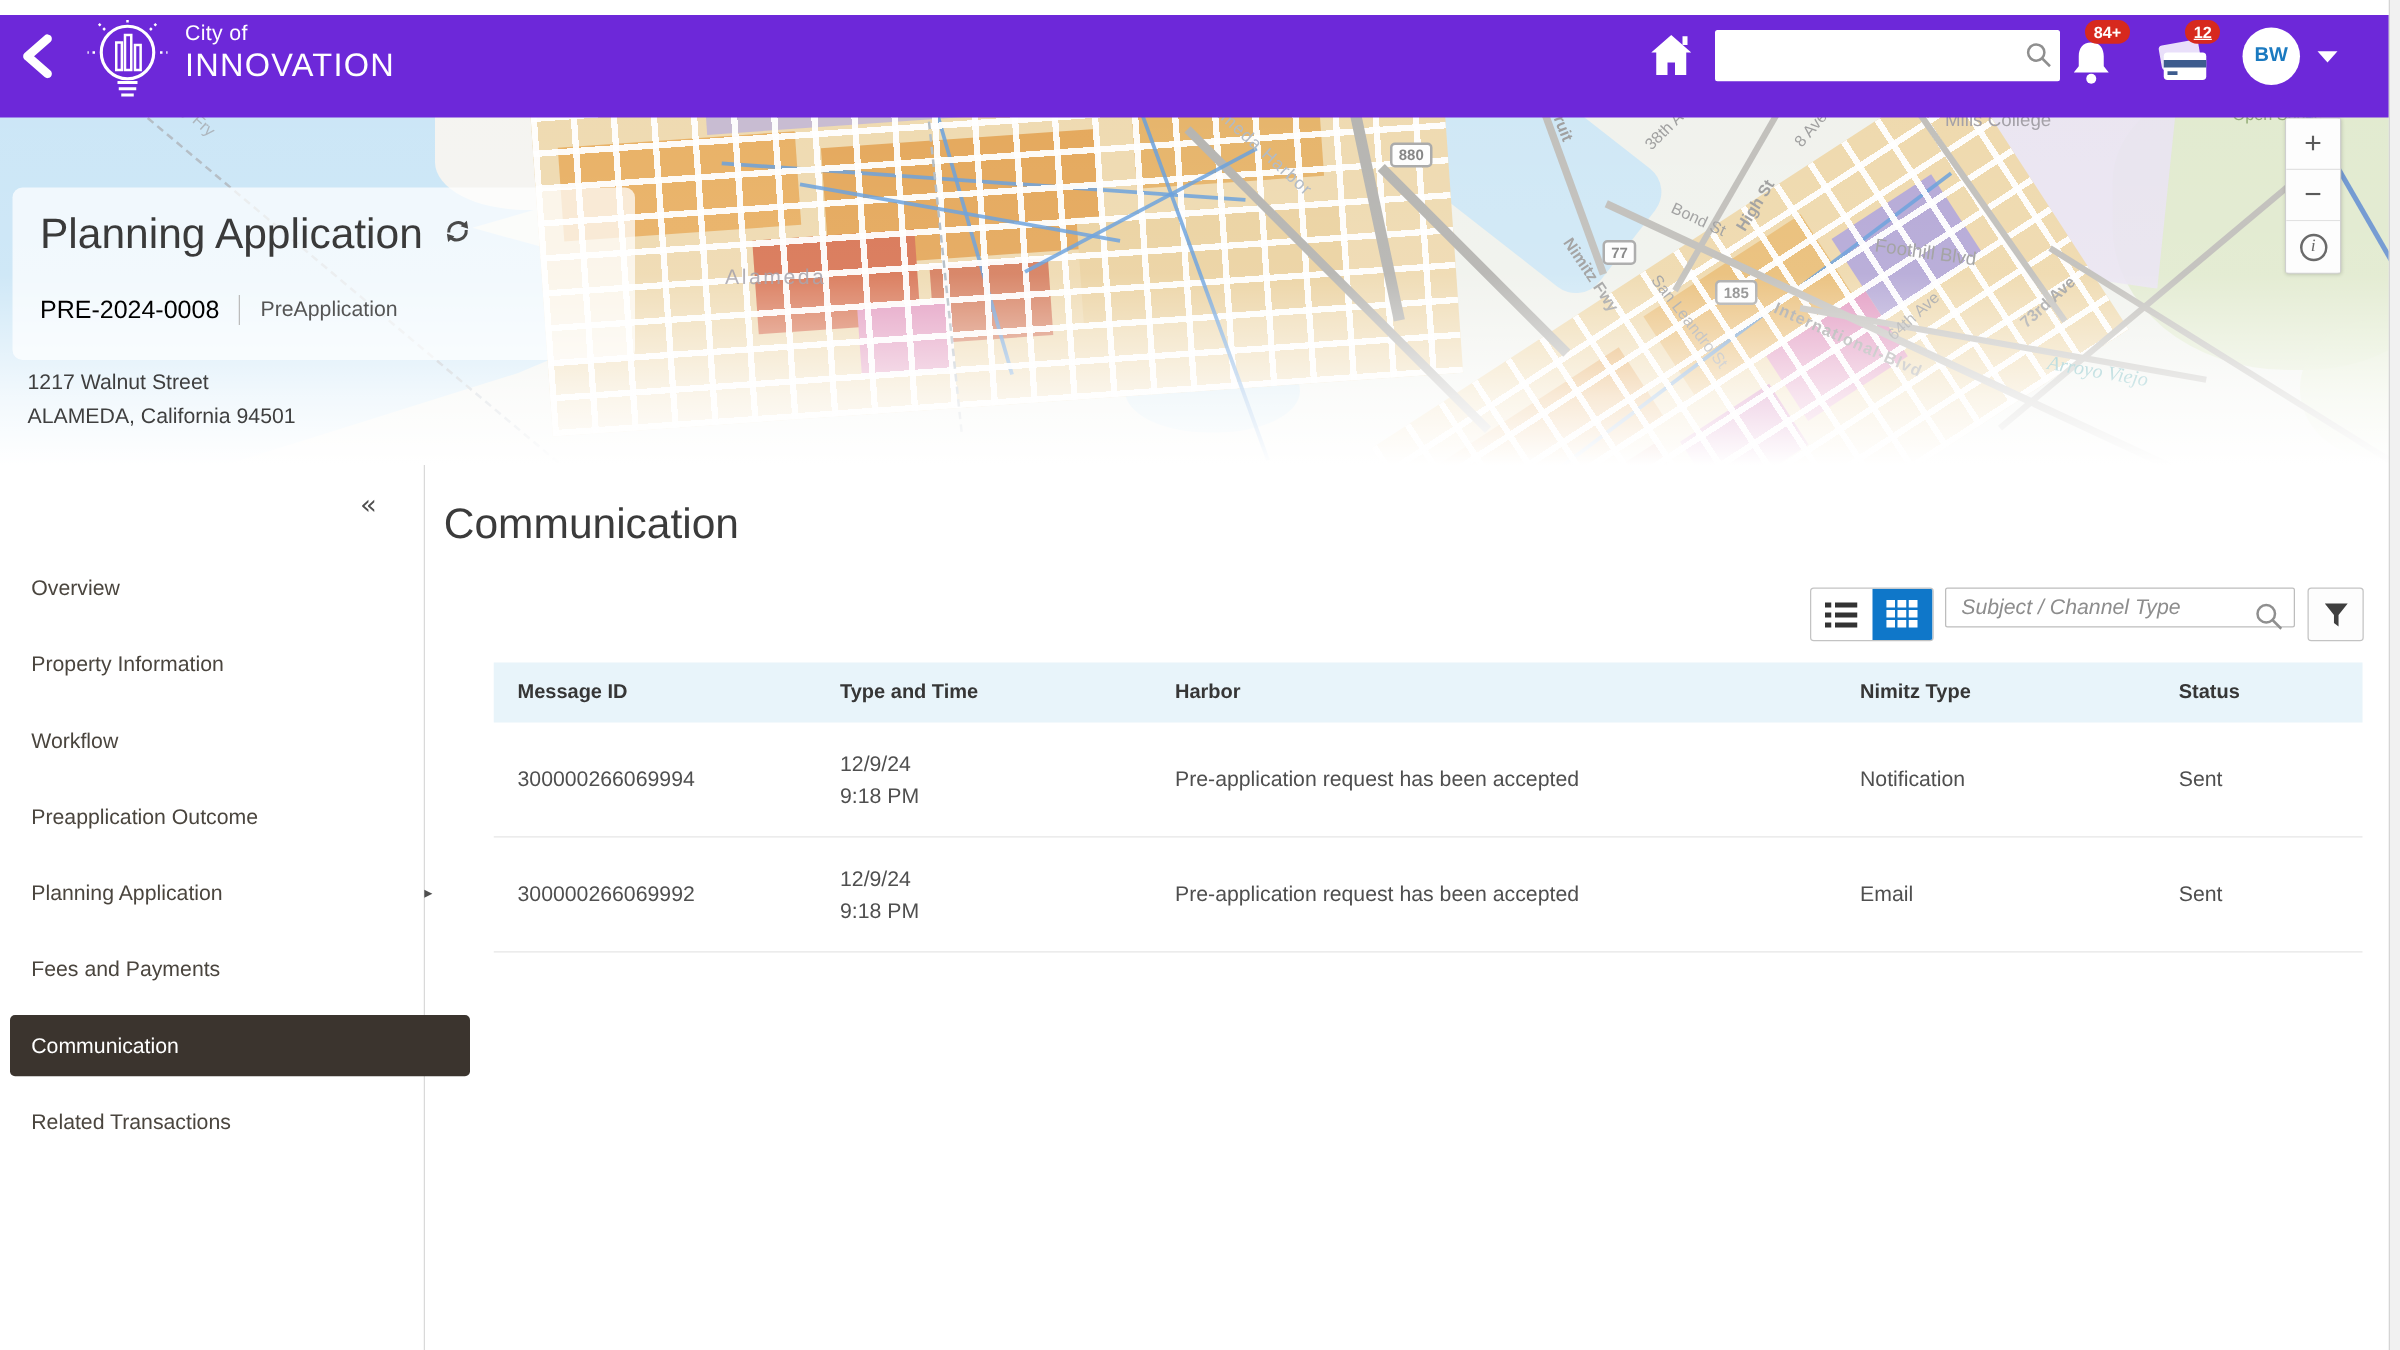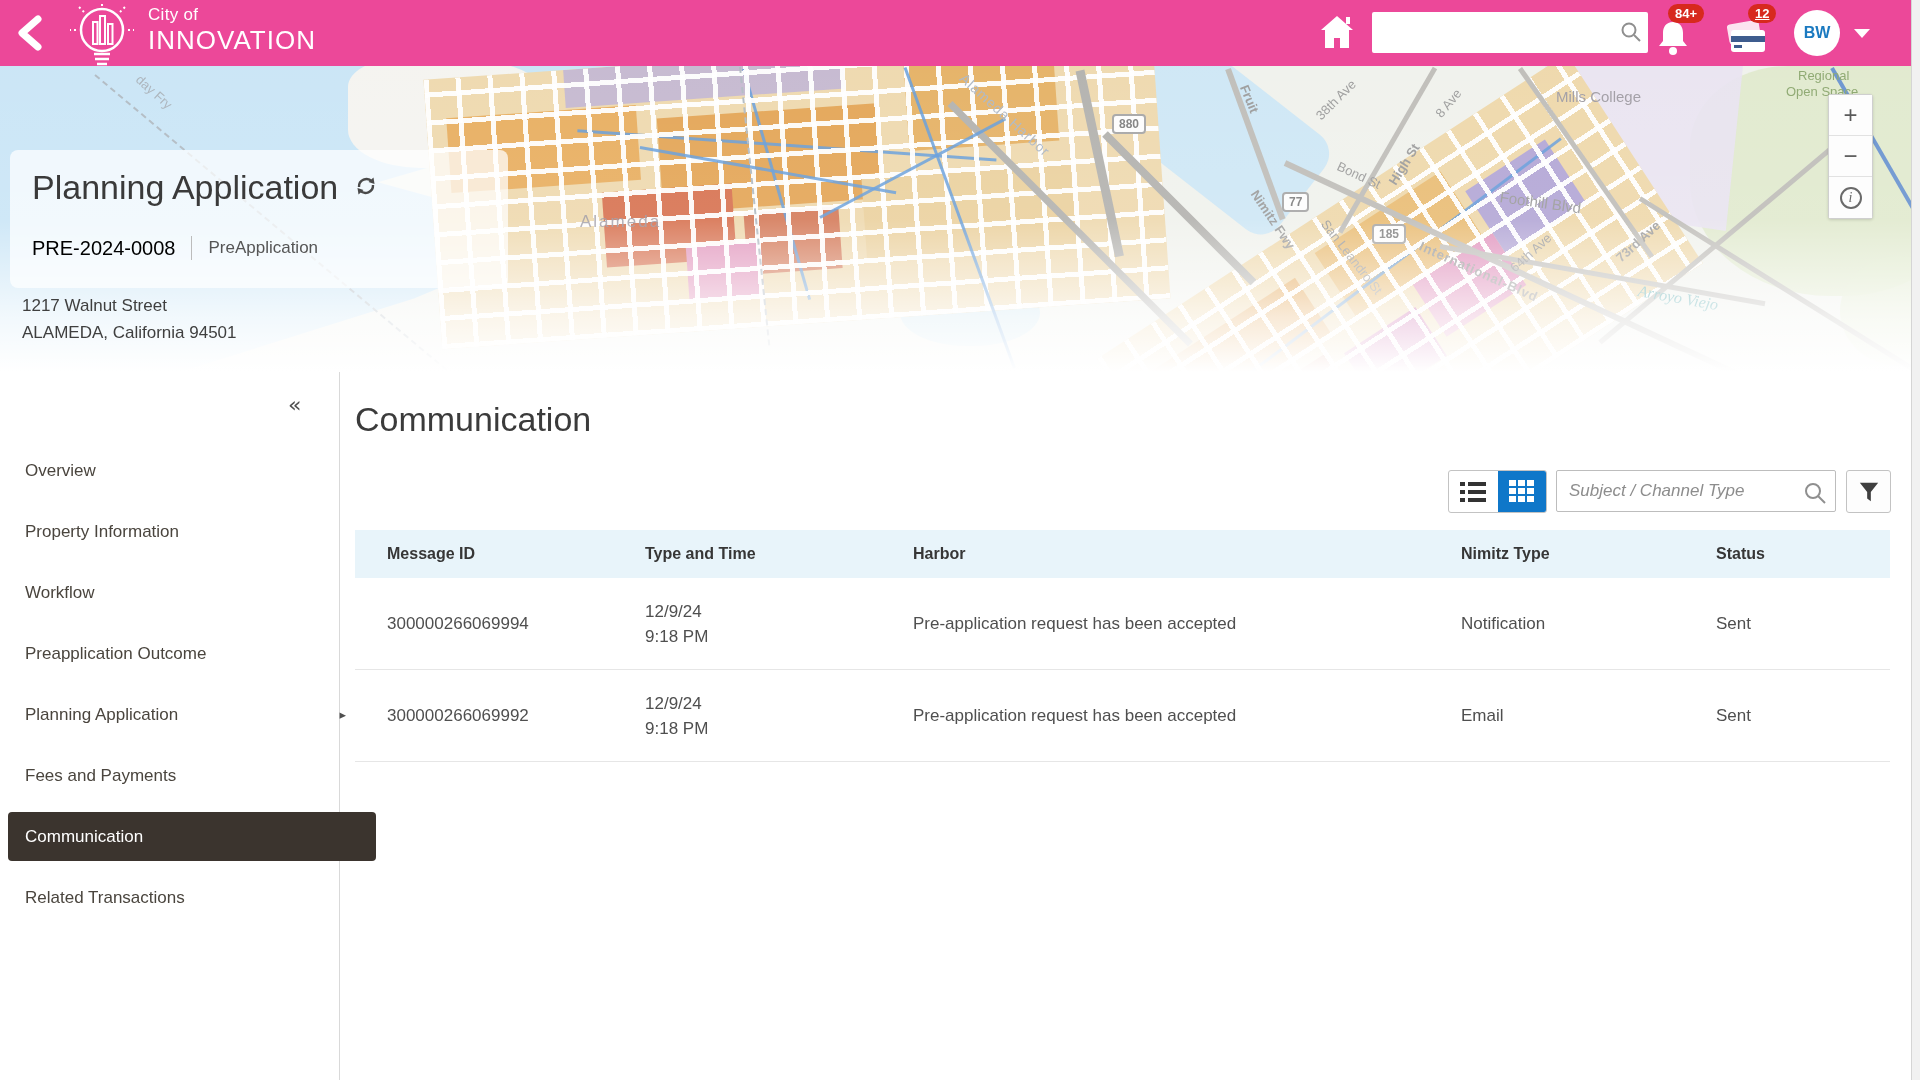--- a/index.html
+++ b/index.html
@@ -1,21 +1,21 @@
 <!DOCTYPE html>
 <html><head>
 <meta charset="utf-8">
 <style>
   * { margin:0; padding:0; box-sizing:border-box; }
   html,body { width:1920px; height:1080px; overflow:hidden; background:#fff;
               font-family:"Liberation Sans", sans-serif; }
   .glyph { font-family:"DejaVu Sans", sans-serif; }
 
   
-  .topbar { position:absolute; left:0; top:0; width:1920px; height:66px; background:#ec4899; z-index:30; }
+  .topbar { position:absolute; left:0; top:12px; width:1920px; height:82px; background:#6d28d9; z-index:30; }
   .back-btn { position:absolute; left:14px; top:14px; width:30px; height:38px; cursor:pointer; }
   .logo-bulb { position:absolute; left:64px; top:2px; }
   .logo-text { position:absolute; left:148px; top:5px; color:#fff; }
   .logo-line1 { font-size:17px; font-weight:400; letter-spacing:.3px; }
   .logo-line2 { font-size:26px; font-weight:400; letter-spacing:1px; margin-top:0px; }
   .home-btn { position:absolute; left:1320px; top:14px; width:34px; height:36px; }
   .global-search { position:absolute; left:1372px; top:12px; width:276px; height:41px; background:#fff;
                    border-radius:2px; }
   .global-search input { position:absolute; left:8px; top:0; width:238px; height:100%; border:none; outline:none;
                    font-size:15px; background:transparent; }
@@ -97,32 +97,32 @@
       padding-left:17px; }
   .submenu-arrow { position:absolute; right:38px; font-size:13px; color:#4f4f4f; }
 
   .main { position:absolute; left:341px; top:0; width:1570px; height:708px; }
   .page-title { position:absolute; left:14px; top:28px; font-size:34px; font-weight:400; color:#3b3b3b; }
   .toolbar { position:absolute; left:0; top:98px; width:1570px; height:43px; }
   .seg { position:absolute; left:1107px; top:0; width:99px; height:43px; border:1px solid #c3c3c3;
       border-radius:3px; overflow:hidden; display:flex; background:#fff; }
   .seg-btn { width:50px; height:100%; display:flex; align-items:center; justify-content:center; cursor:pointer; }
   .seg-btn.active { background:#0f77c9; }
-  .tbl-search { position:absolute; left:1215px; top:0; width:280px; height:42px; border:1px solid #bdbdbd;
+  .tbl-search { position:absolute; left:1215px; top:0; width:280px; height:32px; border:1px solid #bdbdbd;
       border-radius:2px; background:#fff; }
   .tbl-search input { position:absolute; left:12px; top:0; width:230px; height:100%; border:none; outline:none;
       font-size:17px; font-style:italic; color:#555; background:transparent; }
   .tbl-search input::placeholder { color:#8d8d8d; font-style:italic; }
   .tbl-search .mag { position:absolute; right:8px; top:10px; }
   .filter-btn { position:absolute; left:1505px; top:0; width:45px; height:43px; border:1px solid #c3c3c3;
       border-radius:3px; background:#fdfdfd; display:flex; align-items:center; justify-content:center;
       cursor:pointer; }
 
   .table { position:absolute; left:14px; top:158px; width:1535px; }
-  .t-grid { display:grid; grid-template-columns:258px 268px 548px 255px auto; padding-left:32px; }
+  .t-grid { display:grid; grid-template-columns:258px 268px 548px 255px auto; padding-left:19px;margin-left:40px; }
   .t-head { background:#e8f4fa; height:48px; align-items:center; font-size:16px; font-weight:700; color:#363636; }
   .t-row { height:92px; border-bottom:1px solid #e6e6e6; align-items:center; font-size:17px; color:#4f4f4f;
       cursor:pointer; }
   .t-row:first-of-type { border-top:1px solid #eee; }
   .dt-cell div { line-height:25px; }
 
   .scroll-strip { position:absolute; right:0; top:0; width:9px; height:1080px; background:#f1f1f1;
       border-left:1px solid #d5d5d5; z-index:40; }
 </style>
 </head>

